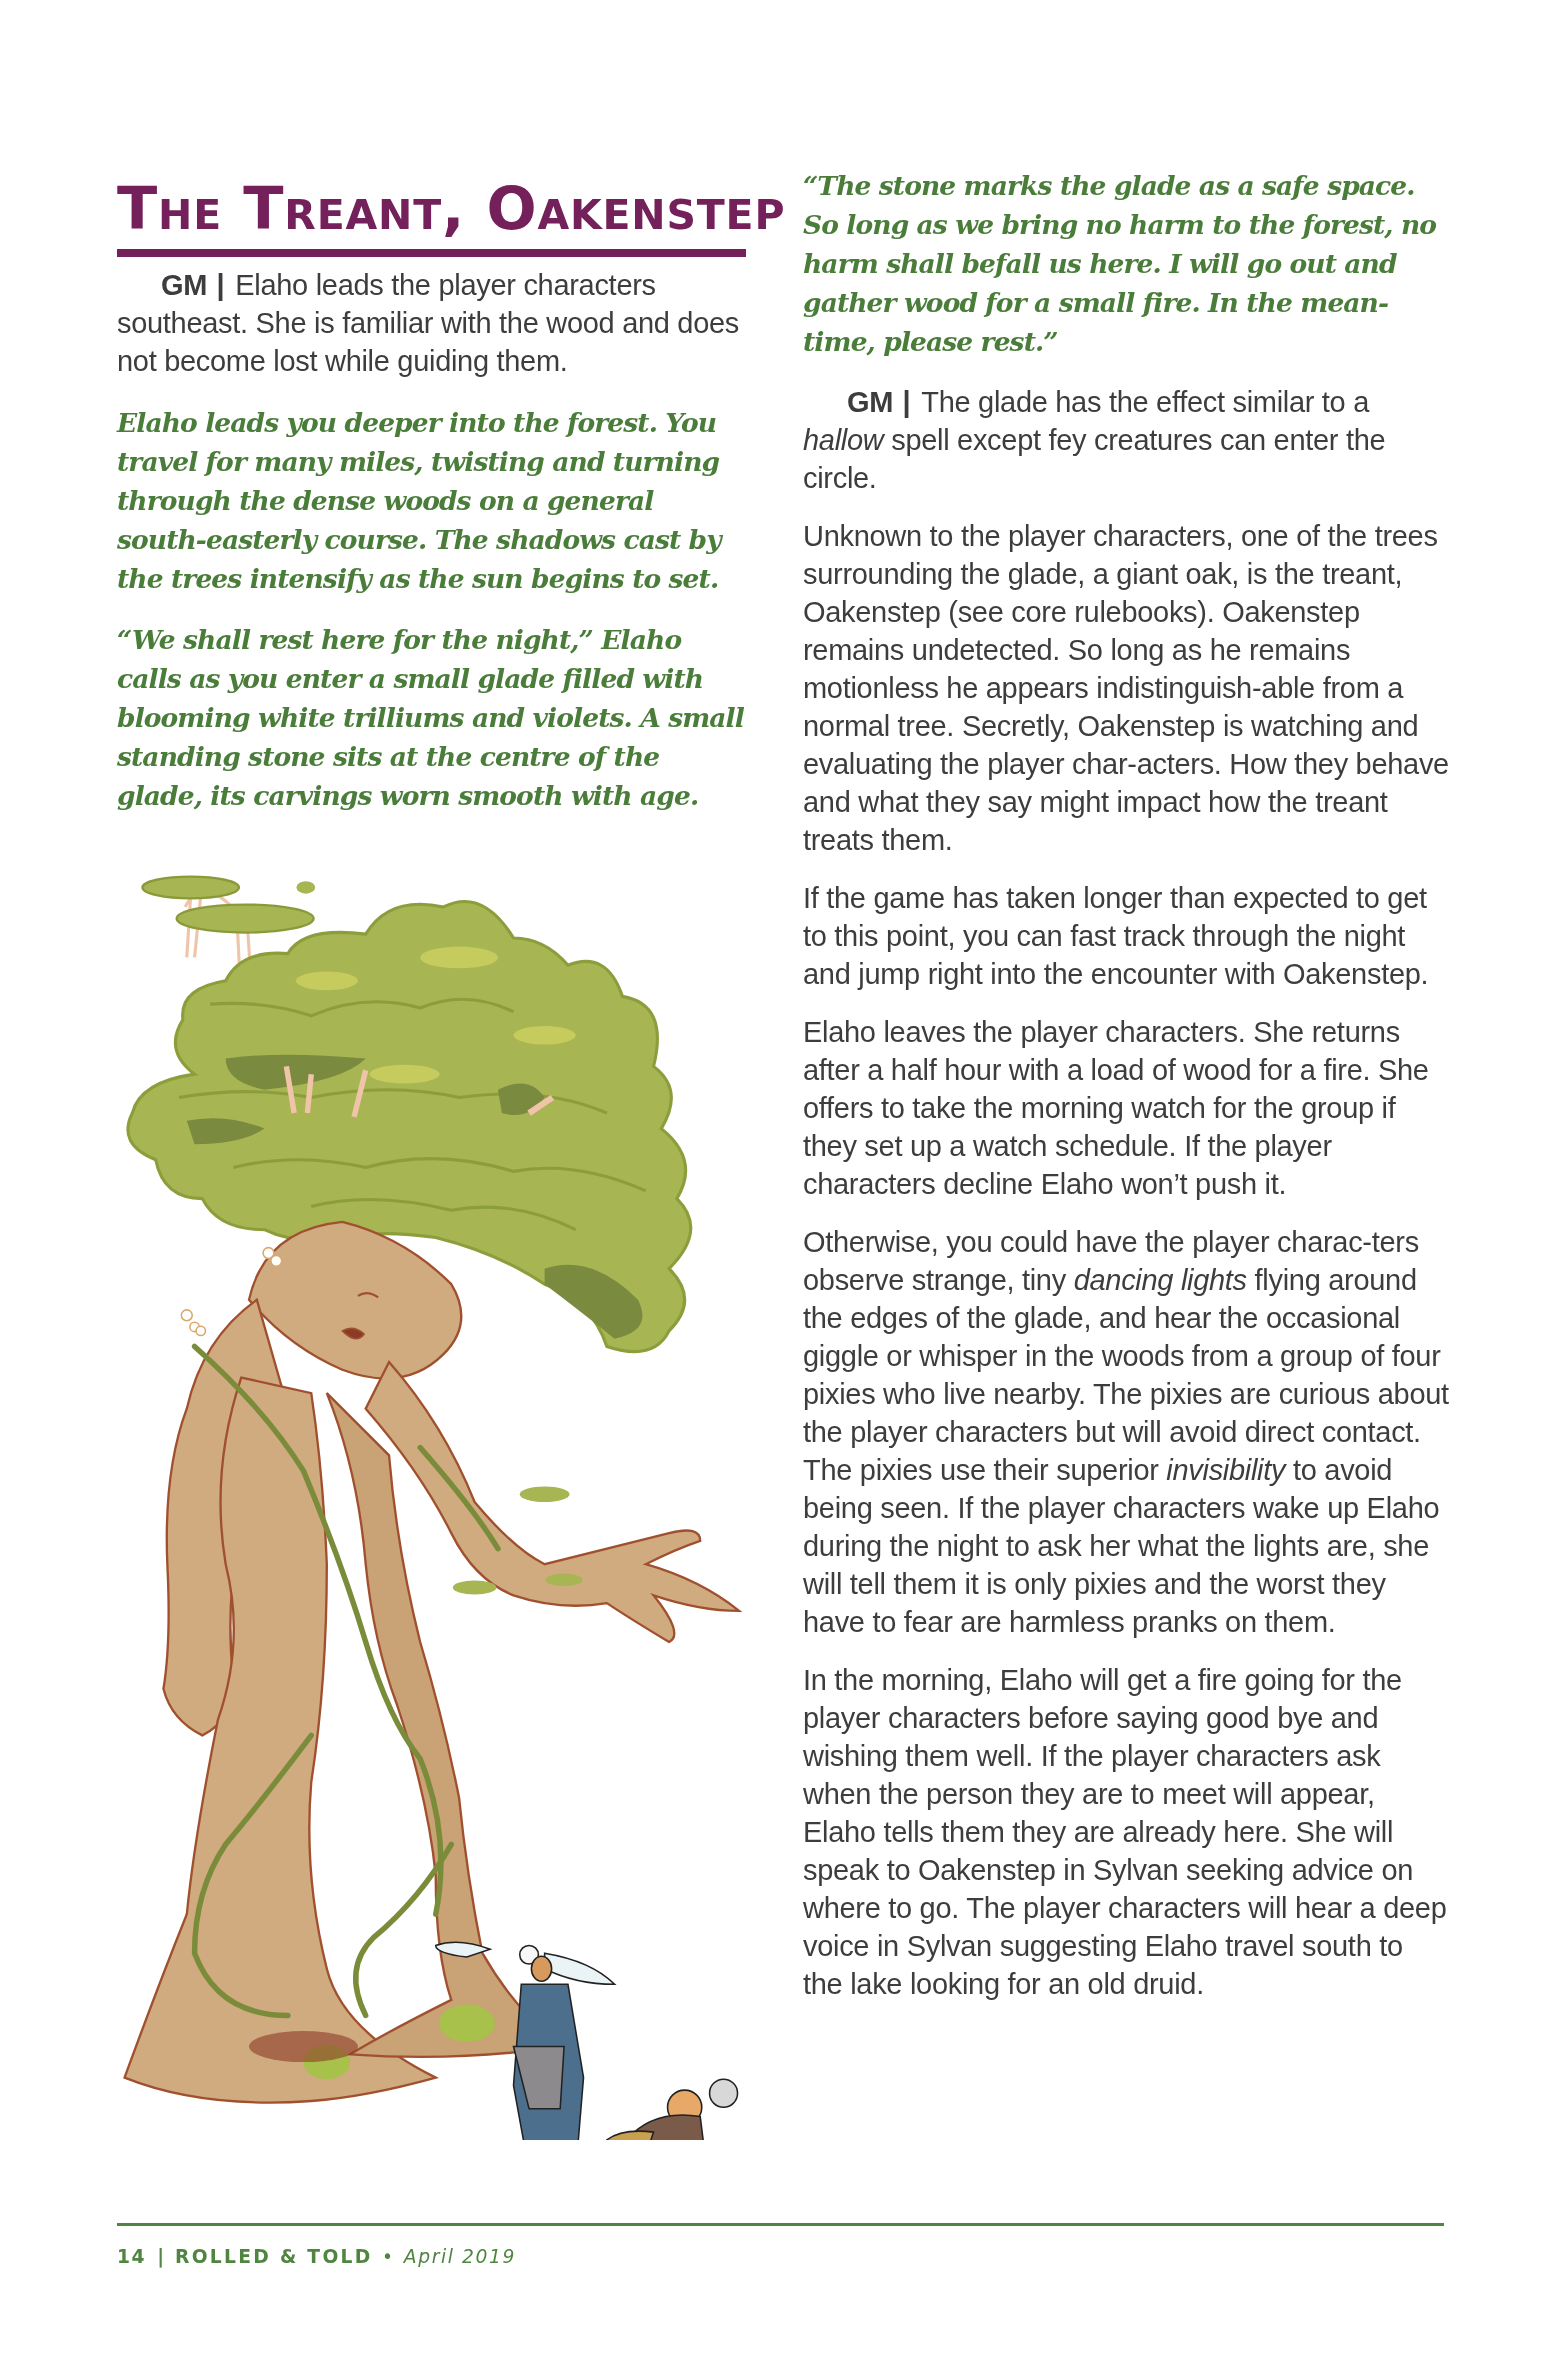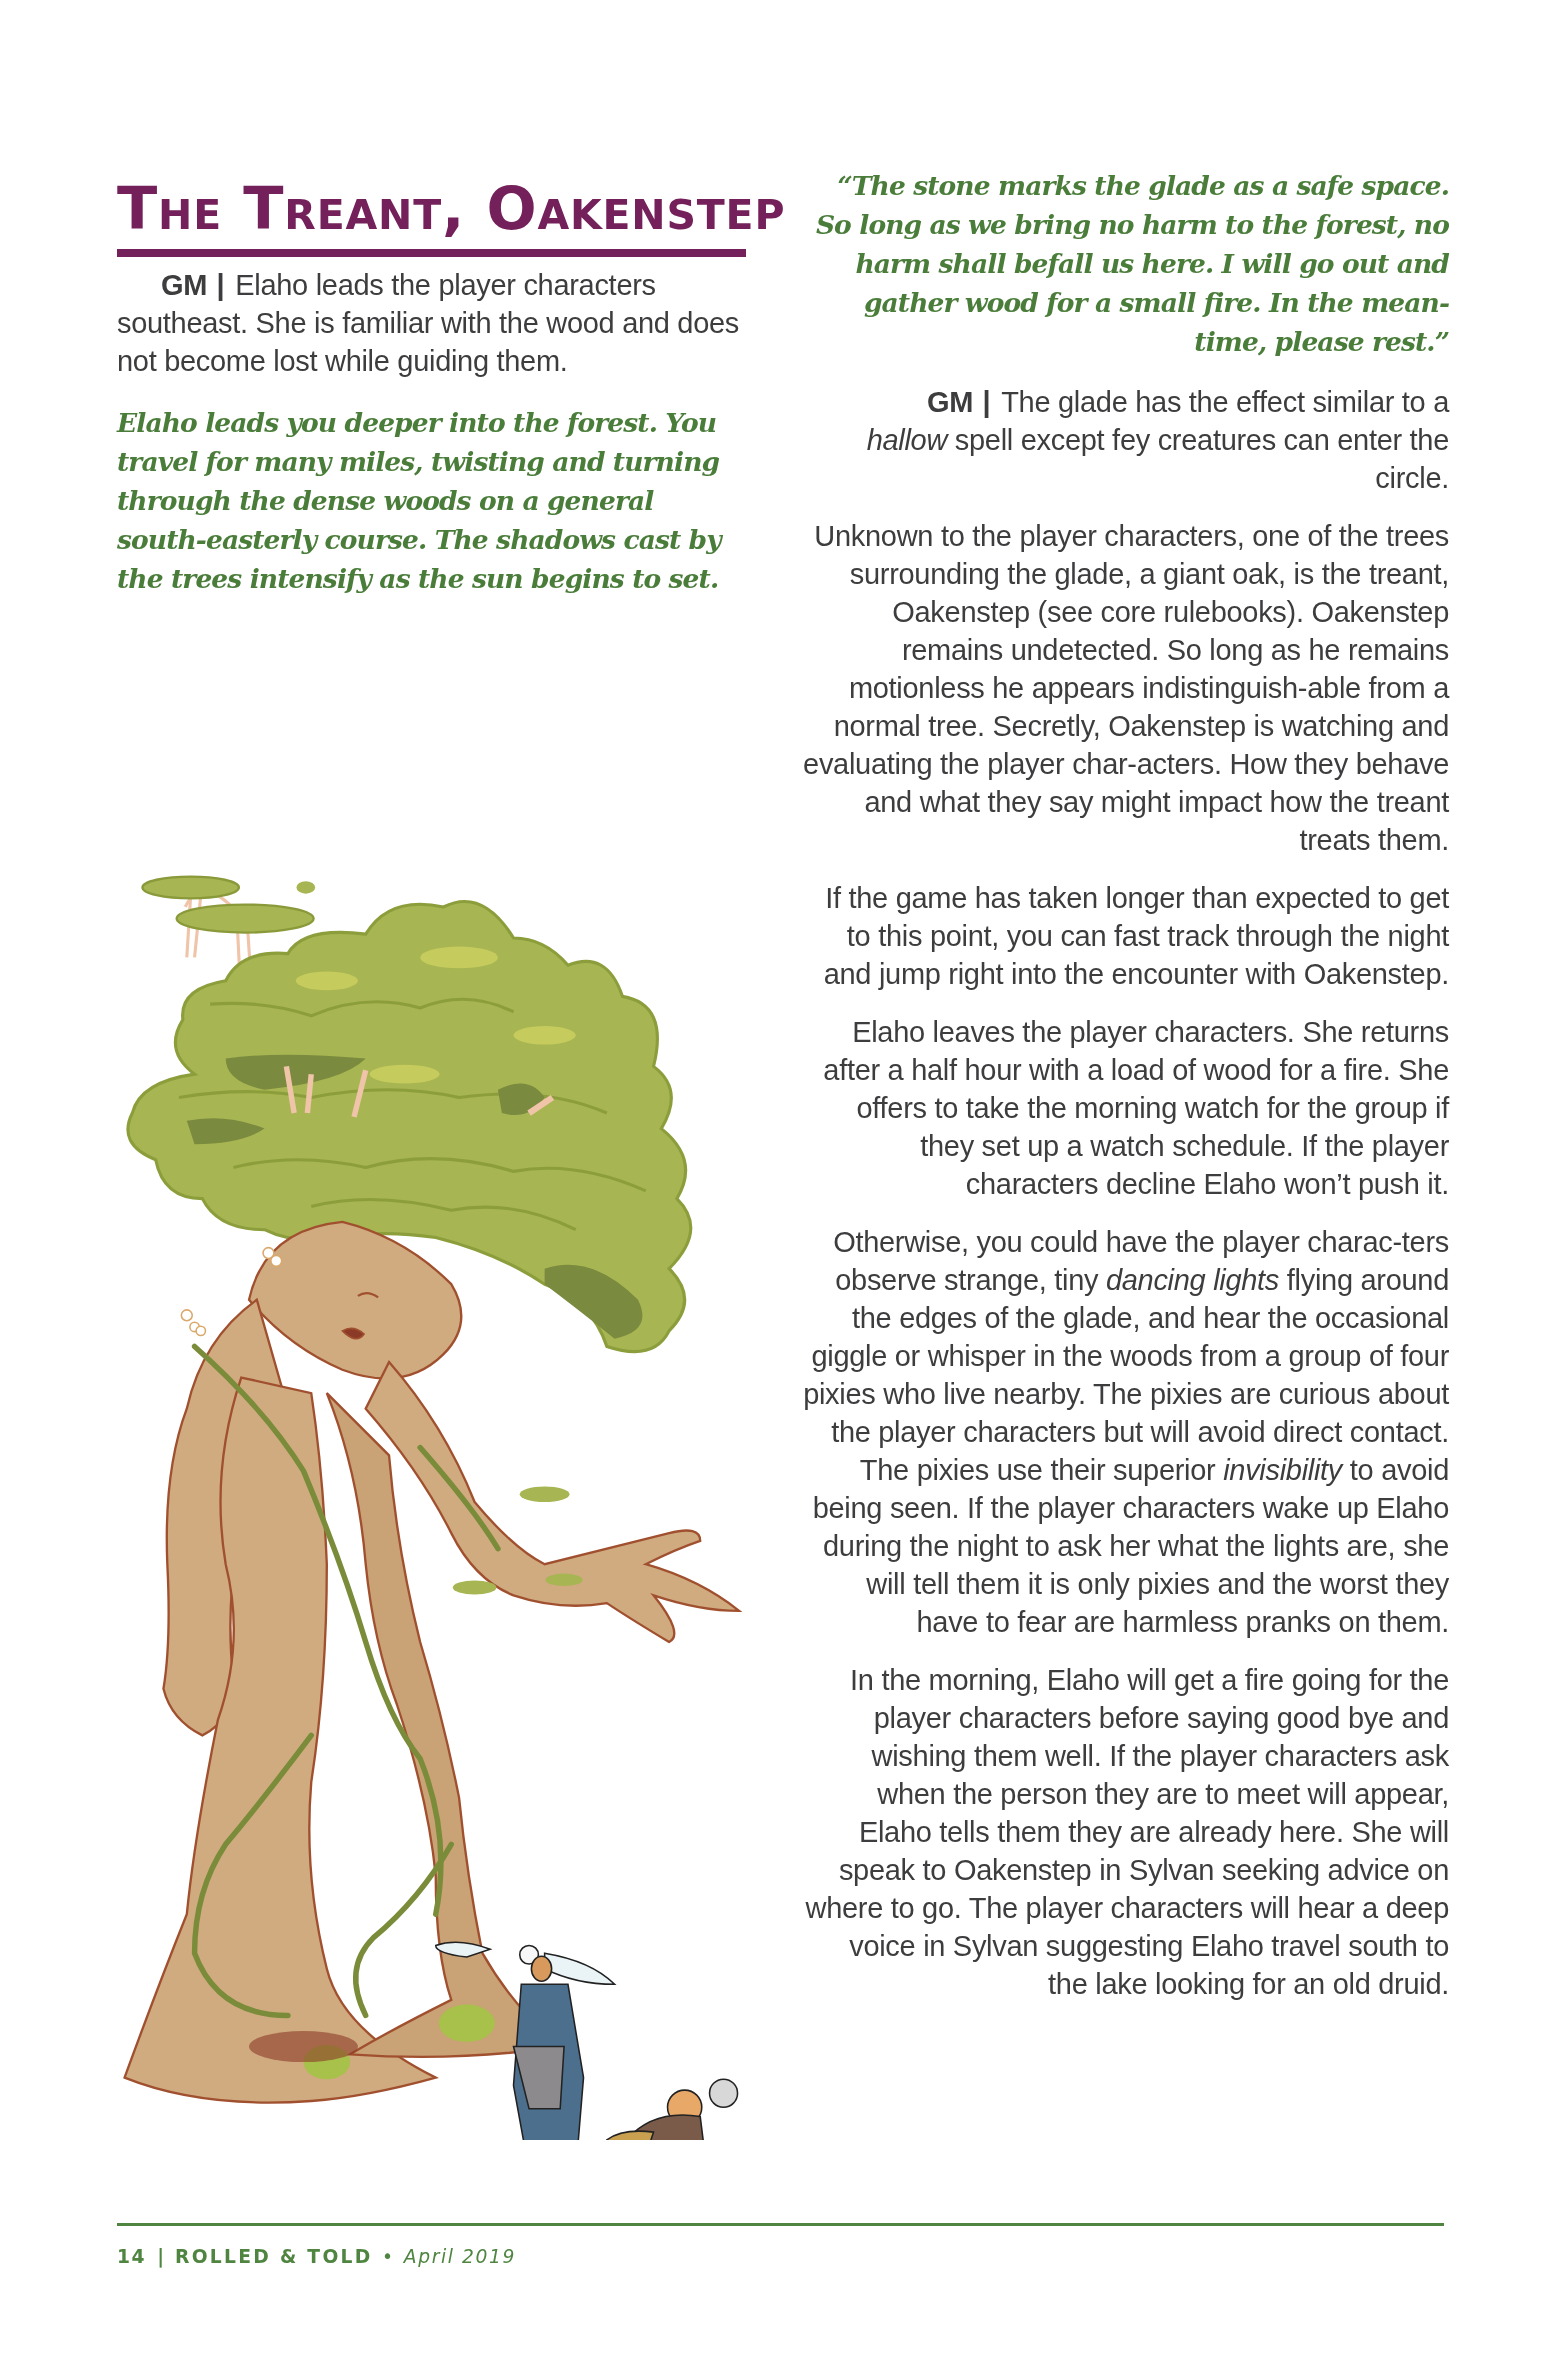--- a/index.html
+++ b/index.html
@@ -13,21 +13,21 @@
     letter-spacing:0.8px; white-space:nowrap; font-variant:small-caps;
     text-transform:none;
   }
   .title-rule {
     position:absolute; left:117px; top:249px; width:629px; height:7.8px;
     background:#74205a;
   }
 
   .col { position:absolute; }
   .col-left { left:117px; top:266px; width:630px; }
-  .col-right { left:803px; top:166px; width:646px;text-align:right; }
+  .col-right { left:803px; top:166px; width:646px; }
 
   .p-body {
     font-family:"Liberation Sans", sans-serif; font-size:29px; line-height:38px;
     color:#3d3d3f; margin:0 0 20px 0; letter-spacing:-0.3px;
   }
   .p-read {
     font-family:"DejaVu Serif", serif; font-style:italic; font-weight:bold;
     font-size:26.5px; line-height:39px; color:#4a7d3a;
     margin:0 0 22px 0; letter-spacing:-0.9px;
   }
@@ -57,20 +57,21 @@
 <div class="page">
 
   <div class="title">The Treant, Oakenstep</div>
   <div class="title-rule"></div>
 
   <div class="col col-left">
     <p class="p-body">
       <span class="gm-tag">GM</span><span class="gm-sep">|</span><span>Elaho leads the player characters southeast. She is familiar with the wood and does not become lost while guiding them.</span>
     </p>
     <p class="p-read" style="margin-top:23px;">Elaho leads you deeper into the forest. You travel for many miles, twisting and turning through the dense woods on a general south-easterly course. The shadows cast by the trees intensify as the sun begins to set.</p>
+    <p class="p-read">“We shall rest here for the night,” Elaho calls as you enter a small glade filled with blooming white trilliums and violets. A small standing stone sits at the centre of the glade, its carvings worn smooth with age.</p>
   </div>
 
   <div class="illustration">
     <svg width="669" height="1276" viewBox="0 0 860 1640" xmlns="http://www.w3.org/2000/svg">
 
       <g>
         <path d="M98 55 q20 -40 60 0" stroke="#f0c4a8" stroke-width="4" fill="none"></path>
         <path d="M100 120 L105 40 M110 120 L118 40" stroke="#f0c4a8" stroke-width="4" fill="none"></path>
         <ellipse cx="105" cy="30" rx="62" ry="14" fill="#a7b552" stroke="#8a9a3a" stroke-width="3"></ellipse>
         <path d="M165 80 L168 140 M178 80 L182 140" stroke="#f0c4a8" stroke-width="4"></path>

